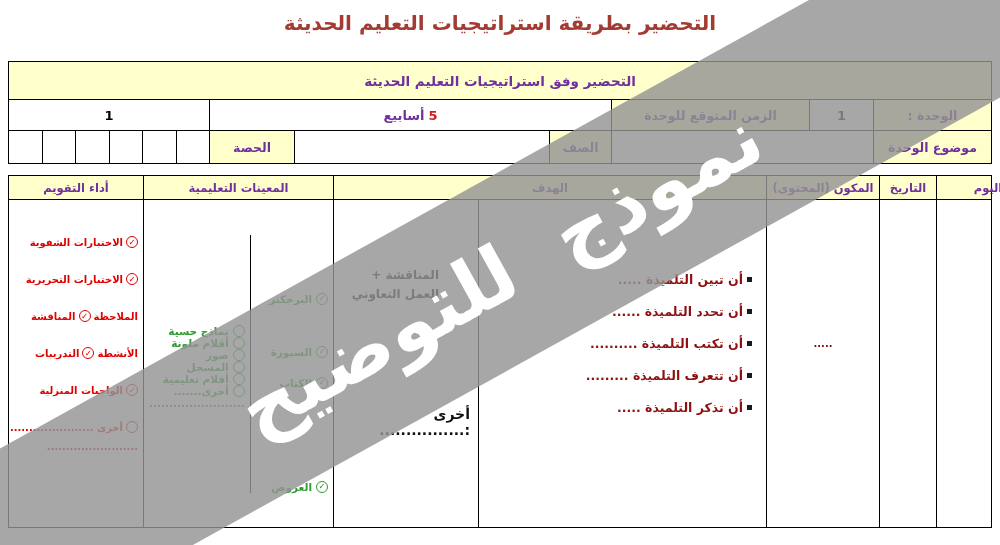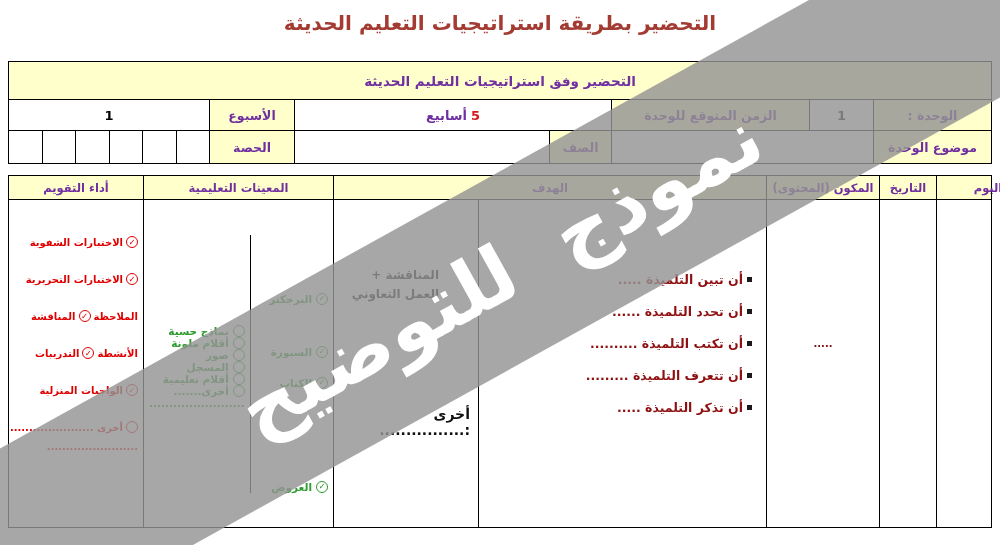--- a/index.html
+++ b/index.html
@@ -102,21 +102,20 @@
       <div class="tcell head banner">التحضير وفق استراتيجيات التعليم الحديثة</div>
     </div>
     <div class="trow r2">
       <div class="tcell head w118">الوحدة :</div>
       <div class="tcell val w64">1</div>
       <div class="tcell head w198">الزمن المتوقع للوحدة</div>
       <div class="tcell val flex1 weeks">
         <span class="wnum">5</span>
         <span class="wword">أسابيع</span>
       </div>
-      <div class="tcell head w85">الأسبوع</div>
       <div class="tcell val w200">1</div>
     </div>
     <div class="trow r3">
       <div class="tcell head w118">موضوع الوحدة</div>
       <div class="tcell val w262"></div>
       <div class="tcell head w62">الصف</div>
       <div class="tcell val flex1"></div>
       <div class="tcell head w85">الحصة</div>
       <div class="tcell w200 boxes">
         <div class="box"></div>

